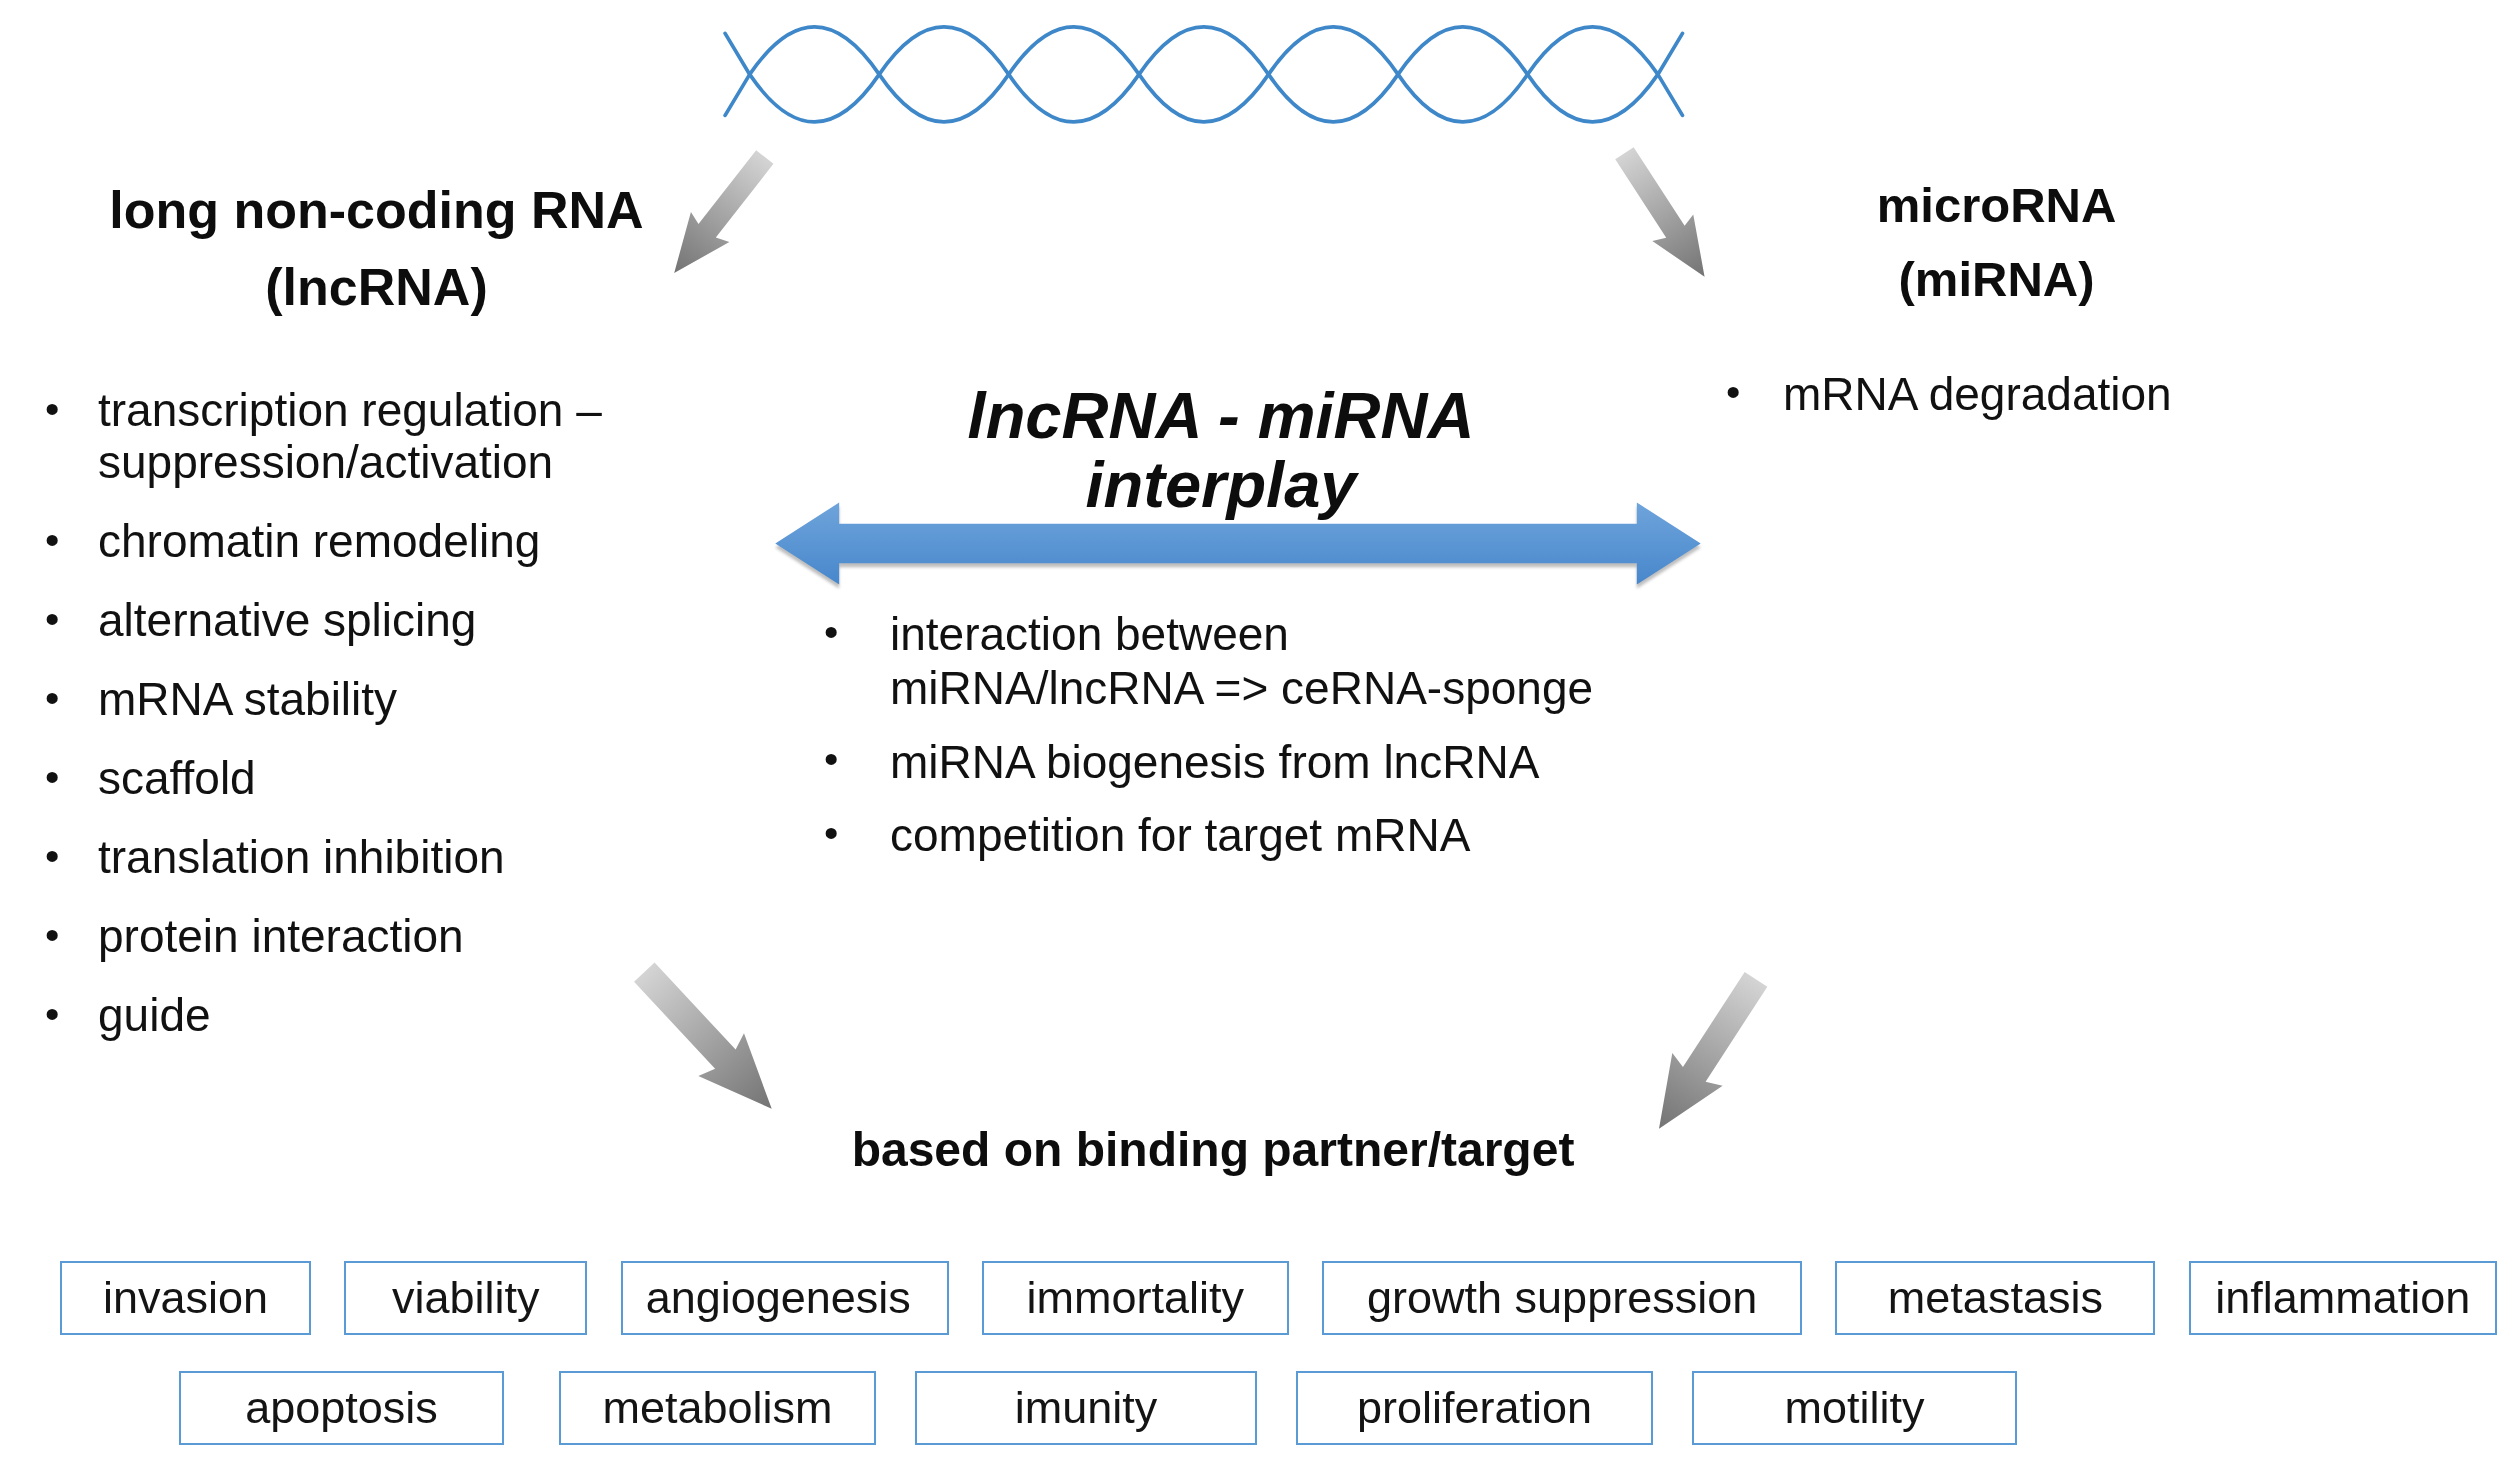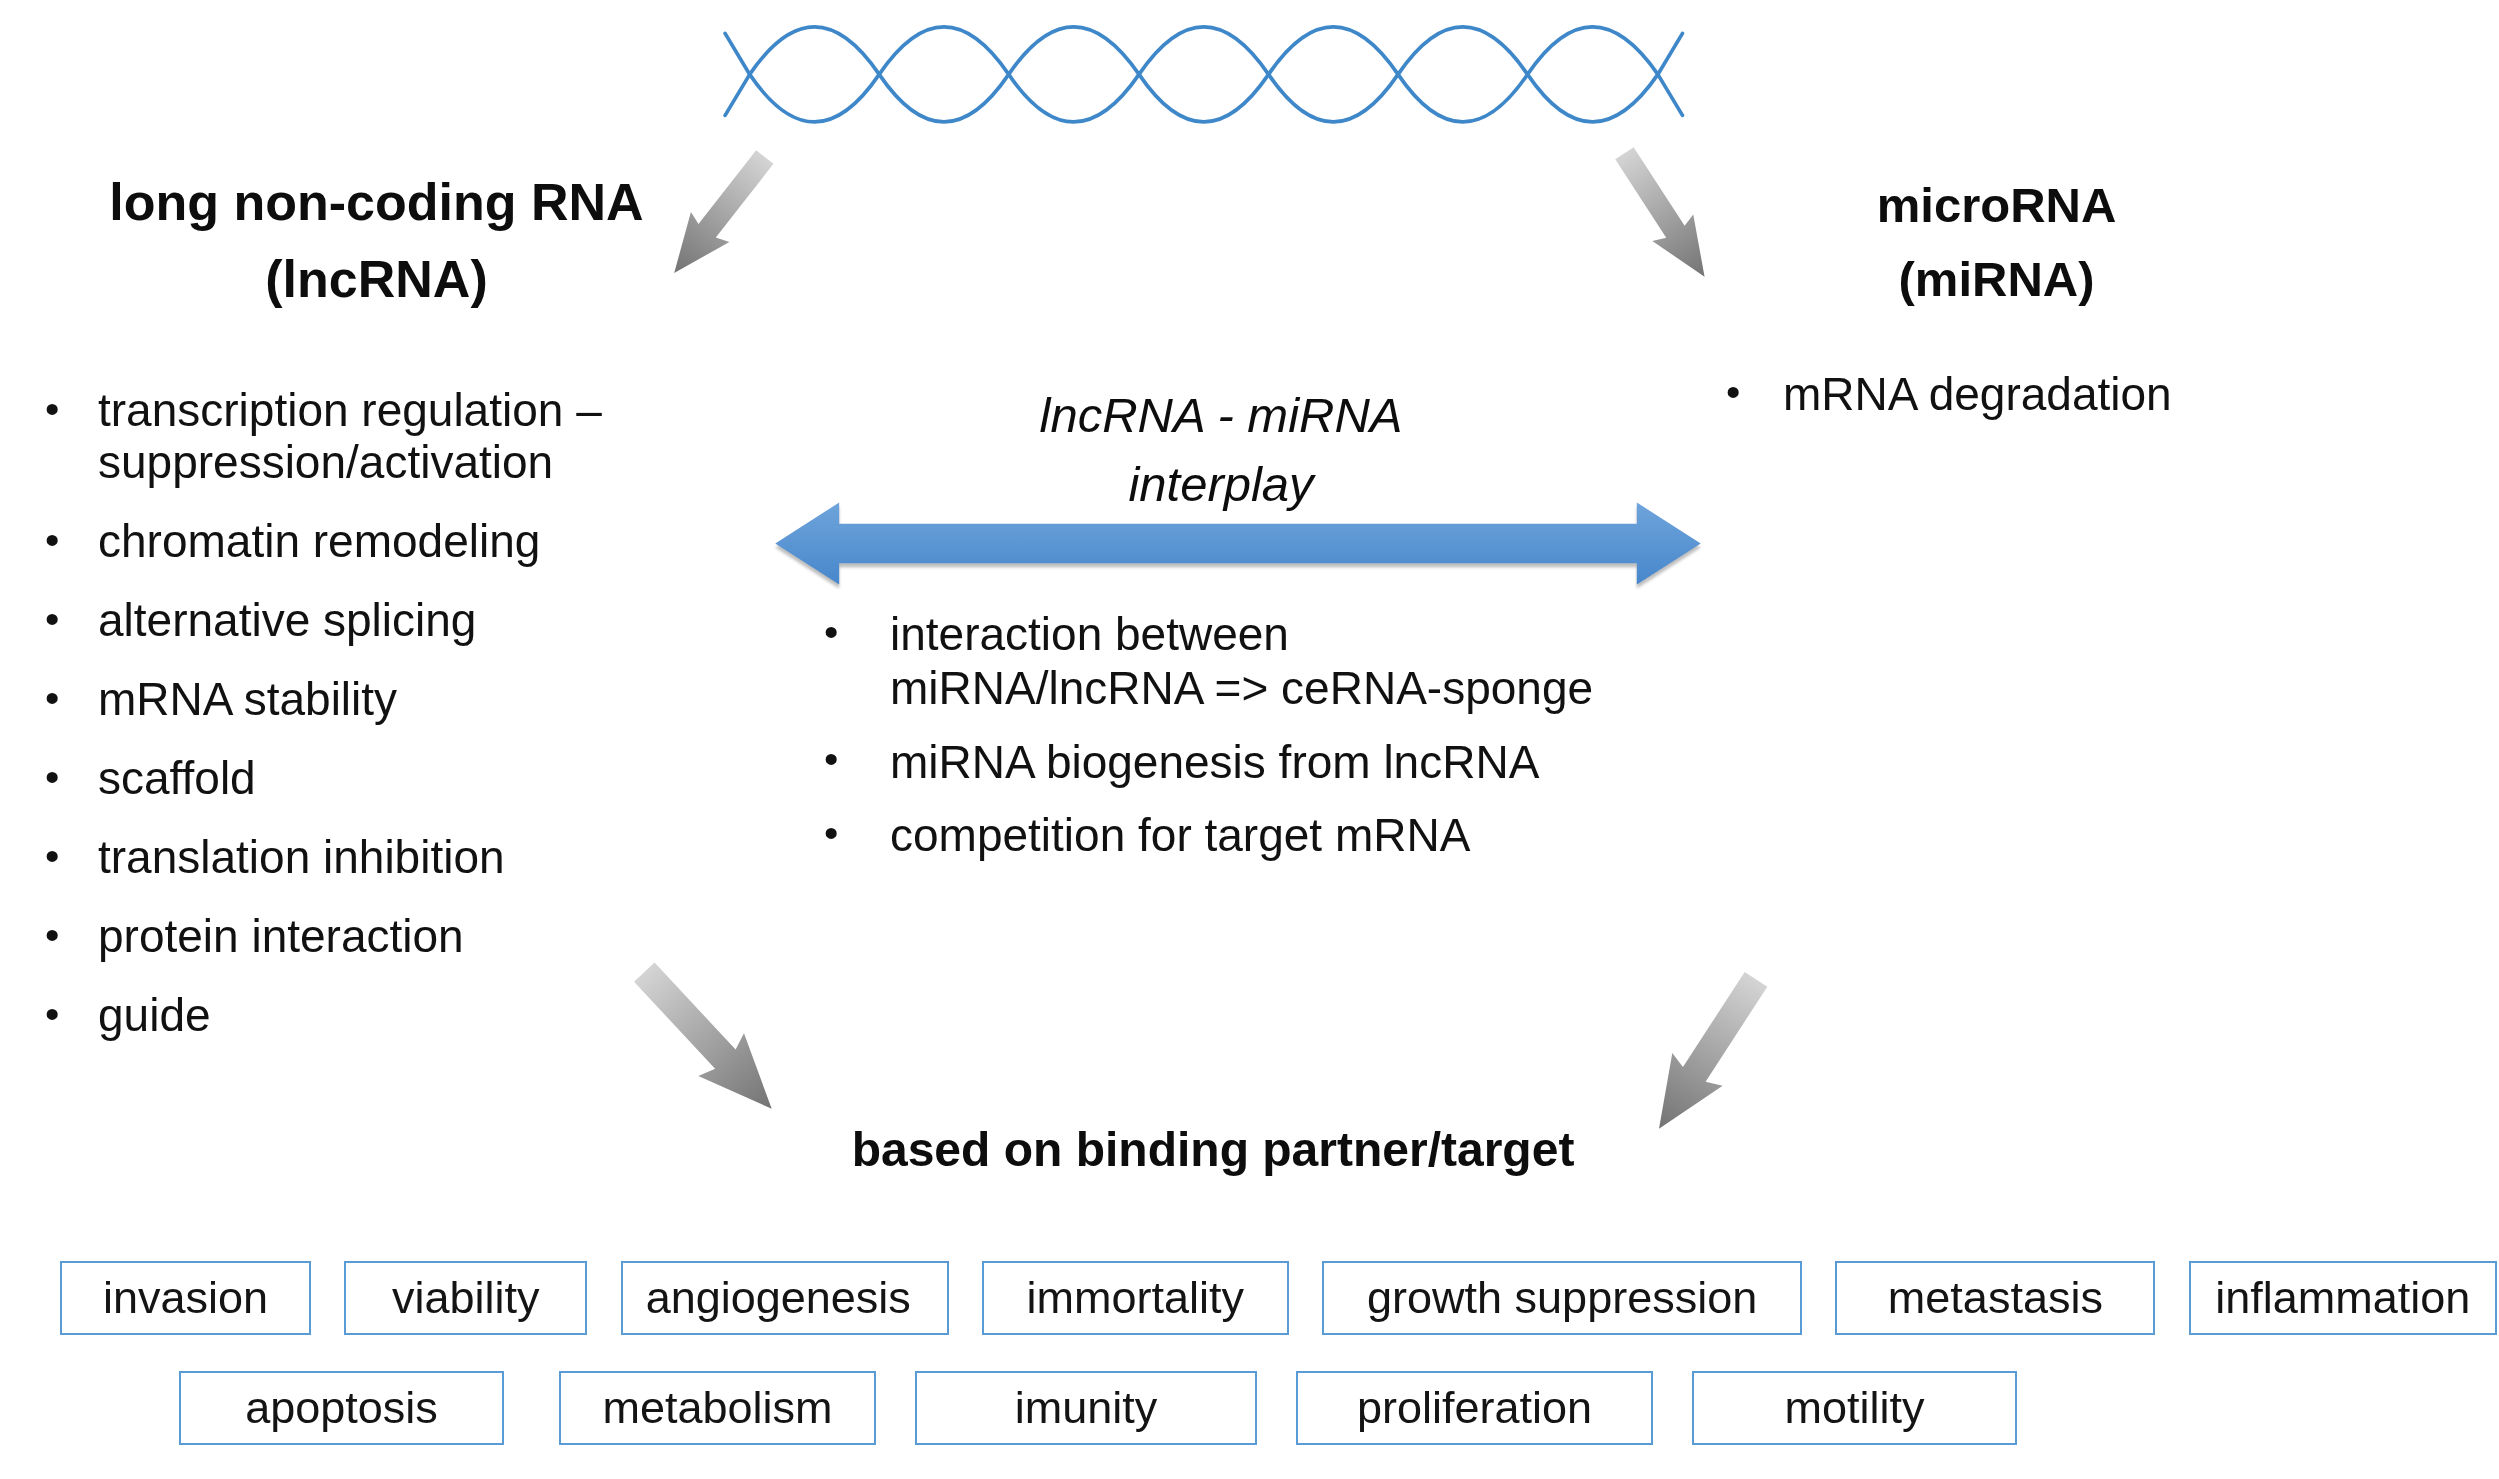--- a/index.html
+++ b/index.html
@@ -2,24 +2,24 @@
 <html style="font-size:13px"><head>
 <meta charset="utf-8">
 <style>
   html,body{margin:0;padding:0;background:#ffffff;}
   body{font-family:"Liberation Sans", sans-serif; color:#111;}
   .canvas{position:relative;width:2500px;height:1480px;background:#ffffff;overflow:hidden;}
 
   
   .side-title{position:absolute;text-align:center;font-weight:bold;color:#0d0d0d;}
   .side-title .t1,.side-title .t2{display:block;}
-  #left-title{left:57px;top:164px;width:639px;font-size:52px;line-height:77px;}
+  #left-title{left:57px;top:172px;width:639px;font-size:52px;line-height:77px;}
   #right-title{left:1734px;top:168px;width:525px;font-size:49px;line-height:74px;}
   #center-title{position:absolute;left:926px;top:381px;width:590px;text-align:center;
-                font-weight:normal;font-style:italic;font-size:49px;line-height:69px;color:#0d0d0d;}
+                font-weight:bold;font-style:italic;font-size:65px;line-height:69px;color:#0d0d0d;}
 
   
   .blist{position:absolute;margin:0;padding:0;list-style:none;}
   .blist li{display:flex;align-items:flex-start;}
   .blist .bullet{flex:0 0 auto;text-align:left;}
   .blist .item-text{white-space:pre-line;}
   #left-list{left:45px;top:384px;width:705px;font-size:46px;}
   #left-list li{margin-bottom:27px;}
   #left-list .bullet{width:53px;font-size:41px;padding-top:1.6px;}
   #left-list .item-text{line-height:52px;}

